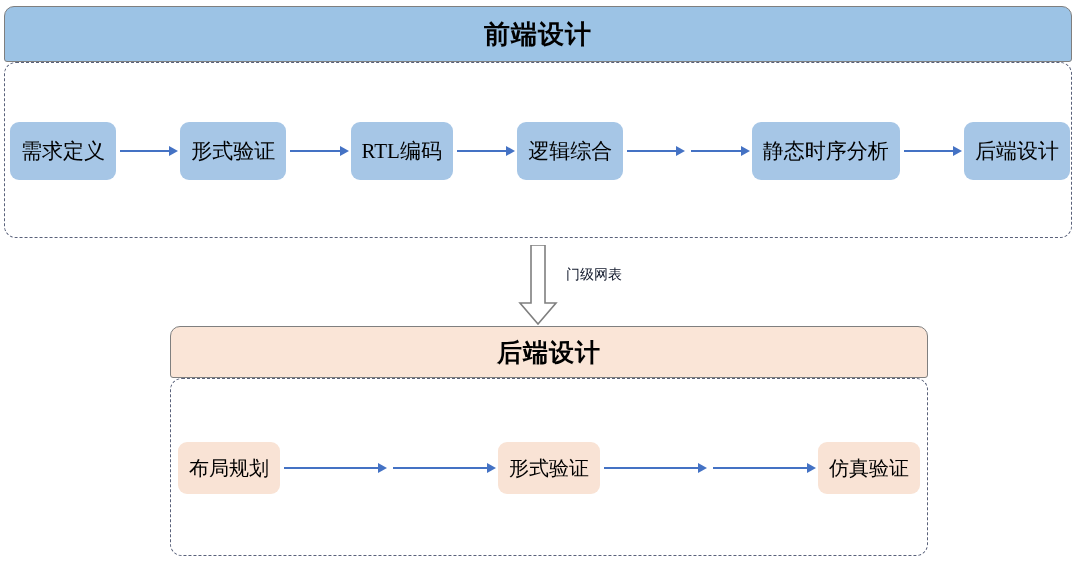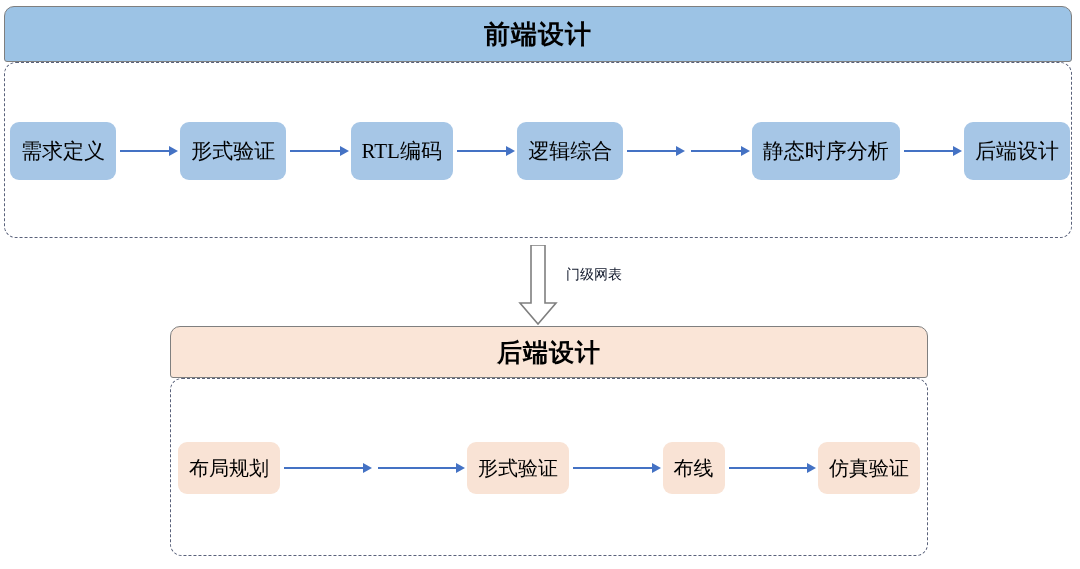--- a/index.html
+++ b/index.html
@@ -252,23 +252,20 @@
     </div>
 
     <div class="node peach">
       <span>形式验证</span>
     </div>
     <div class="connector">
       <span class="shaft"></span>
         <span class="head"></span>
     </div>
 
-    <div class="node peach">
-      <span>布线</span>
-    </div>
     <div class="connector">
       <span class="shaft"></span>
         <span class="head"></span>
     </div>
 
     <div class="node peach">
       <span>仿真验证</span>
     </div>
   </div>
 

